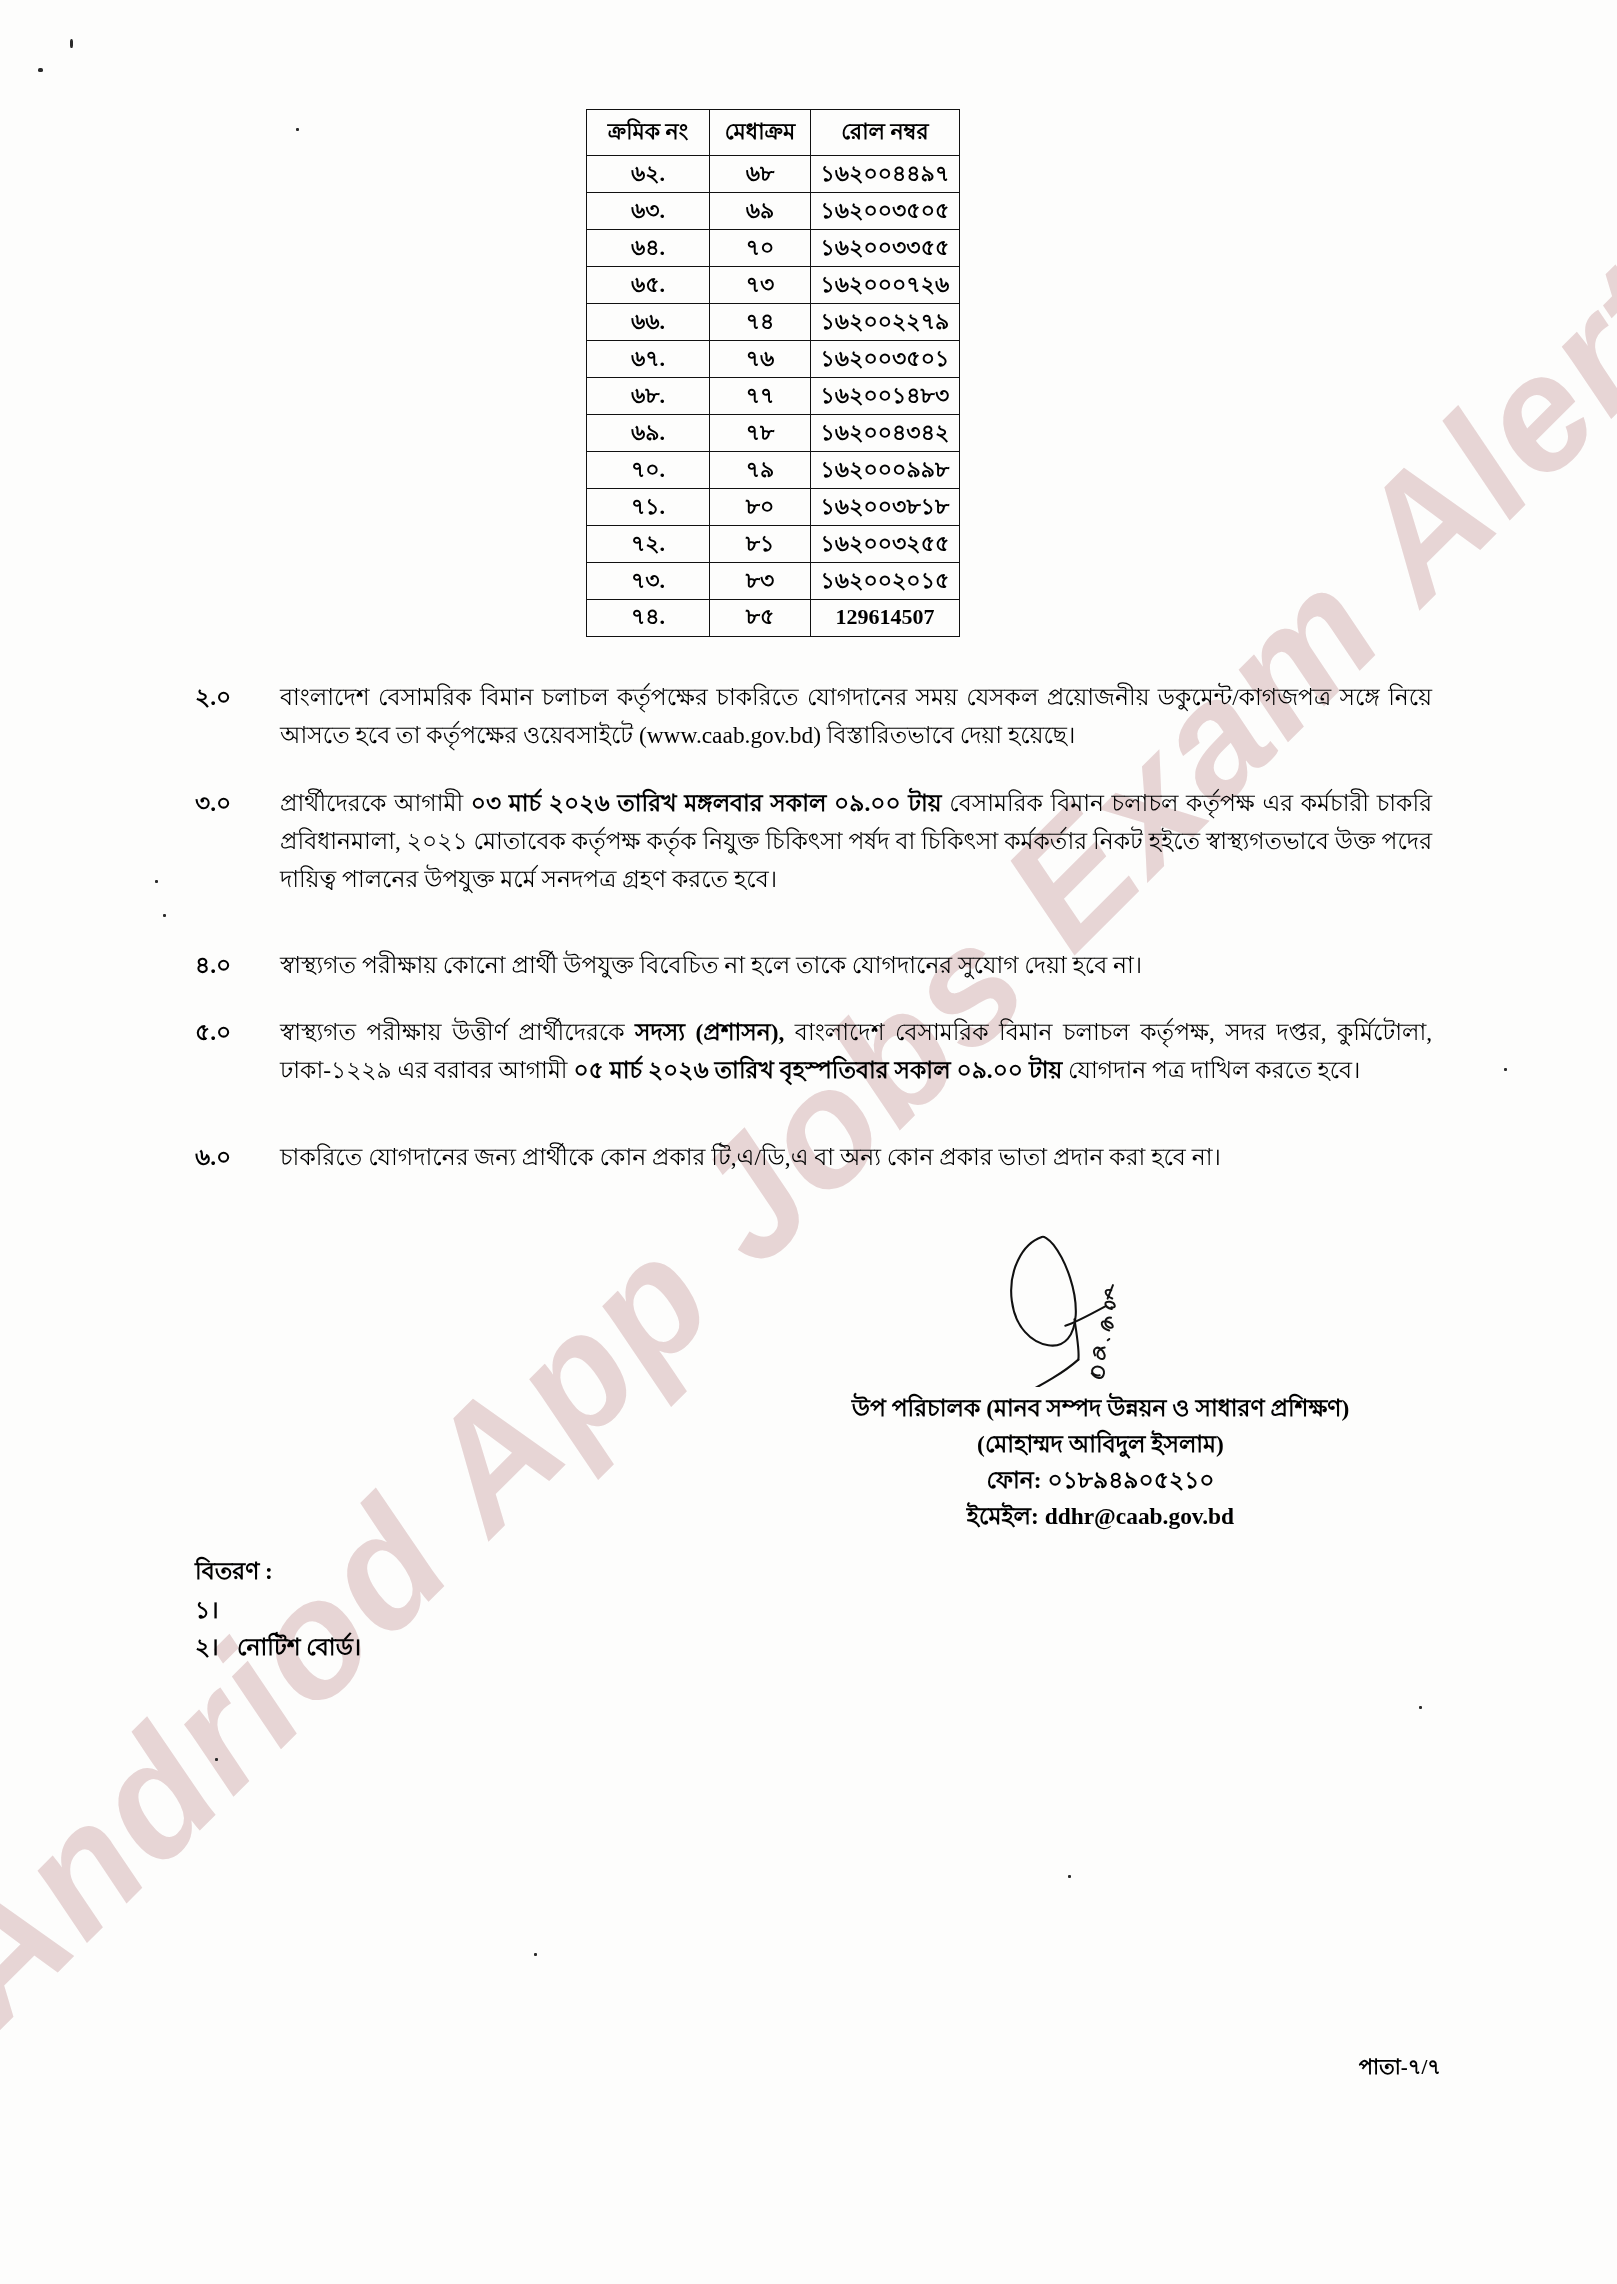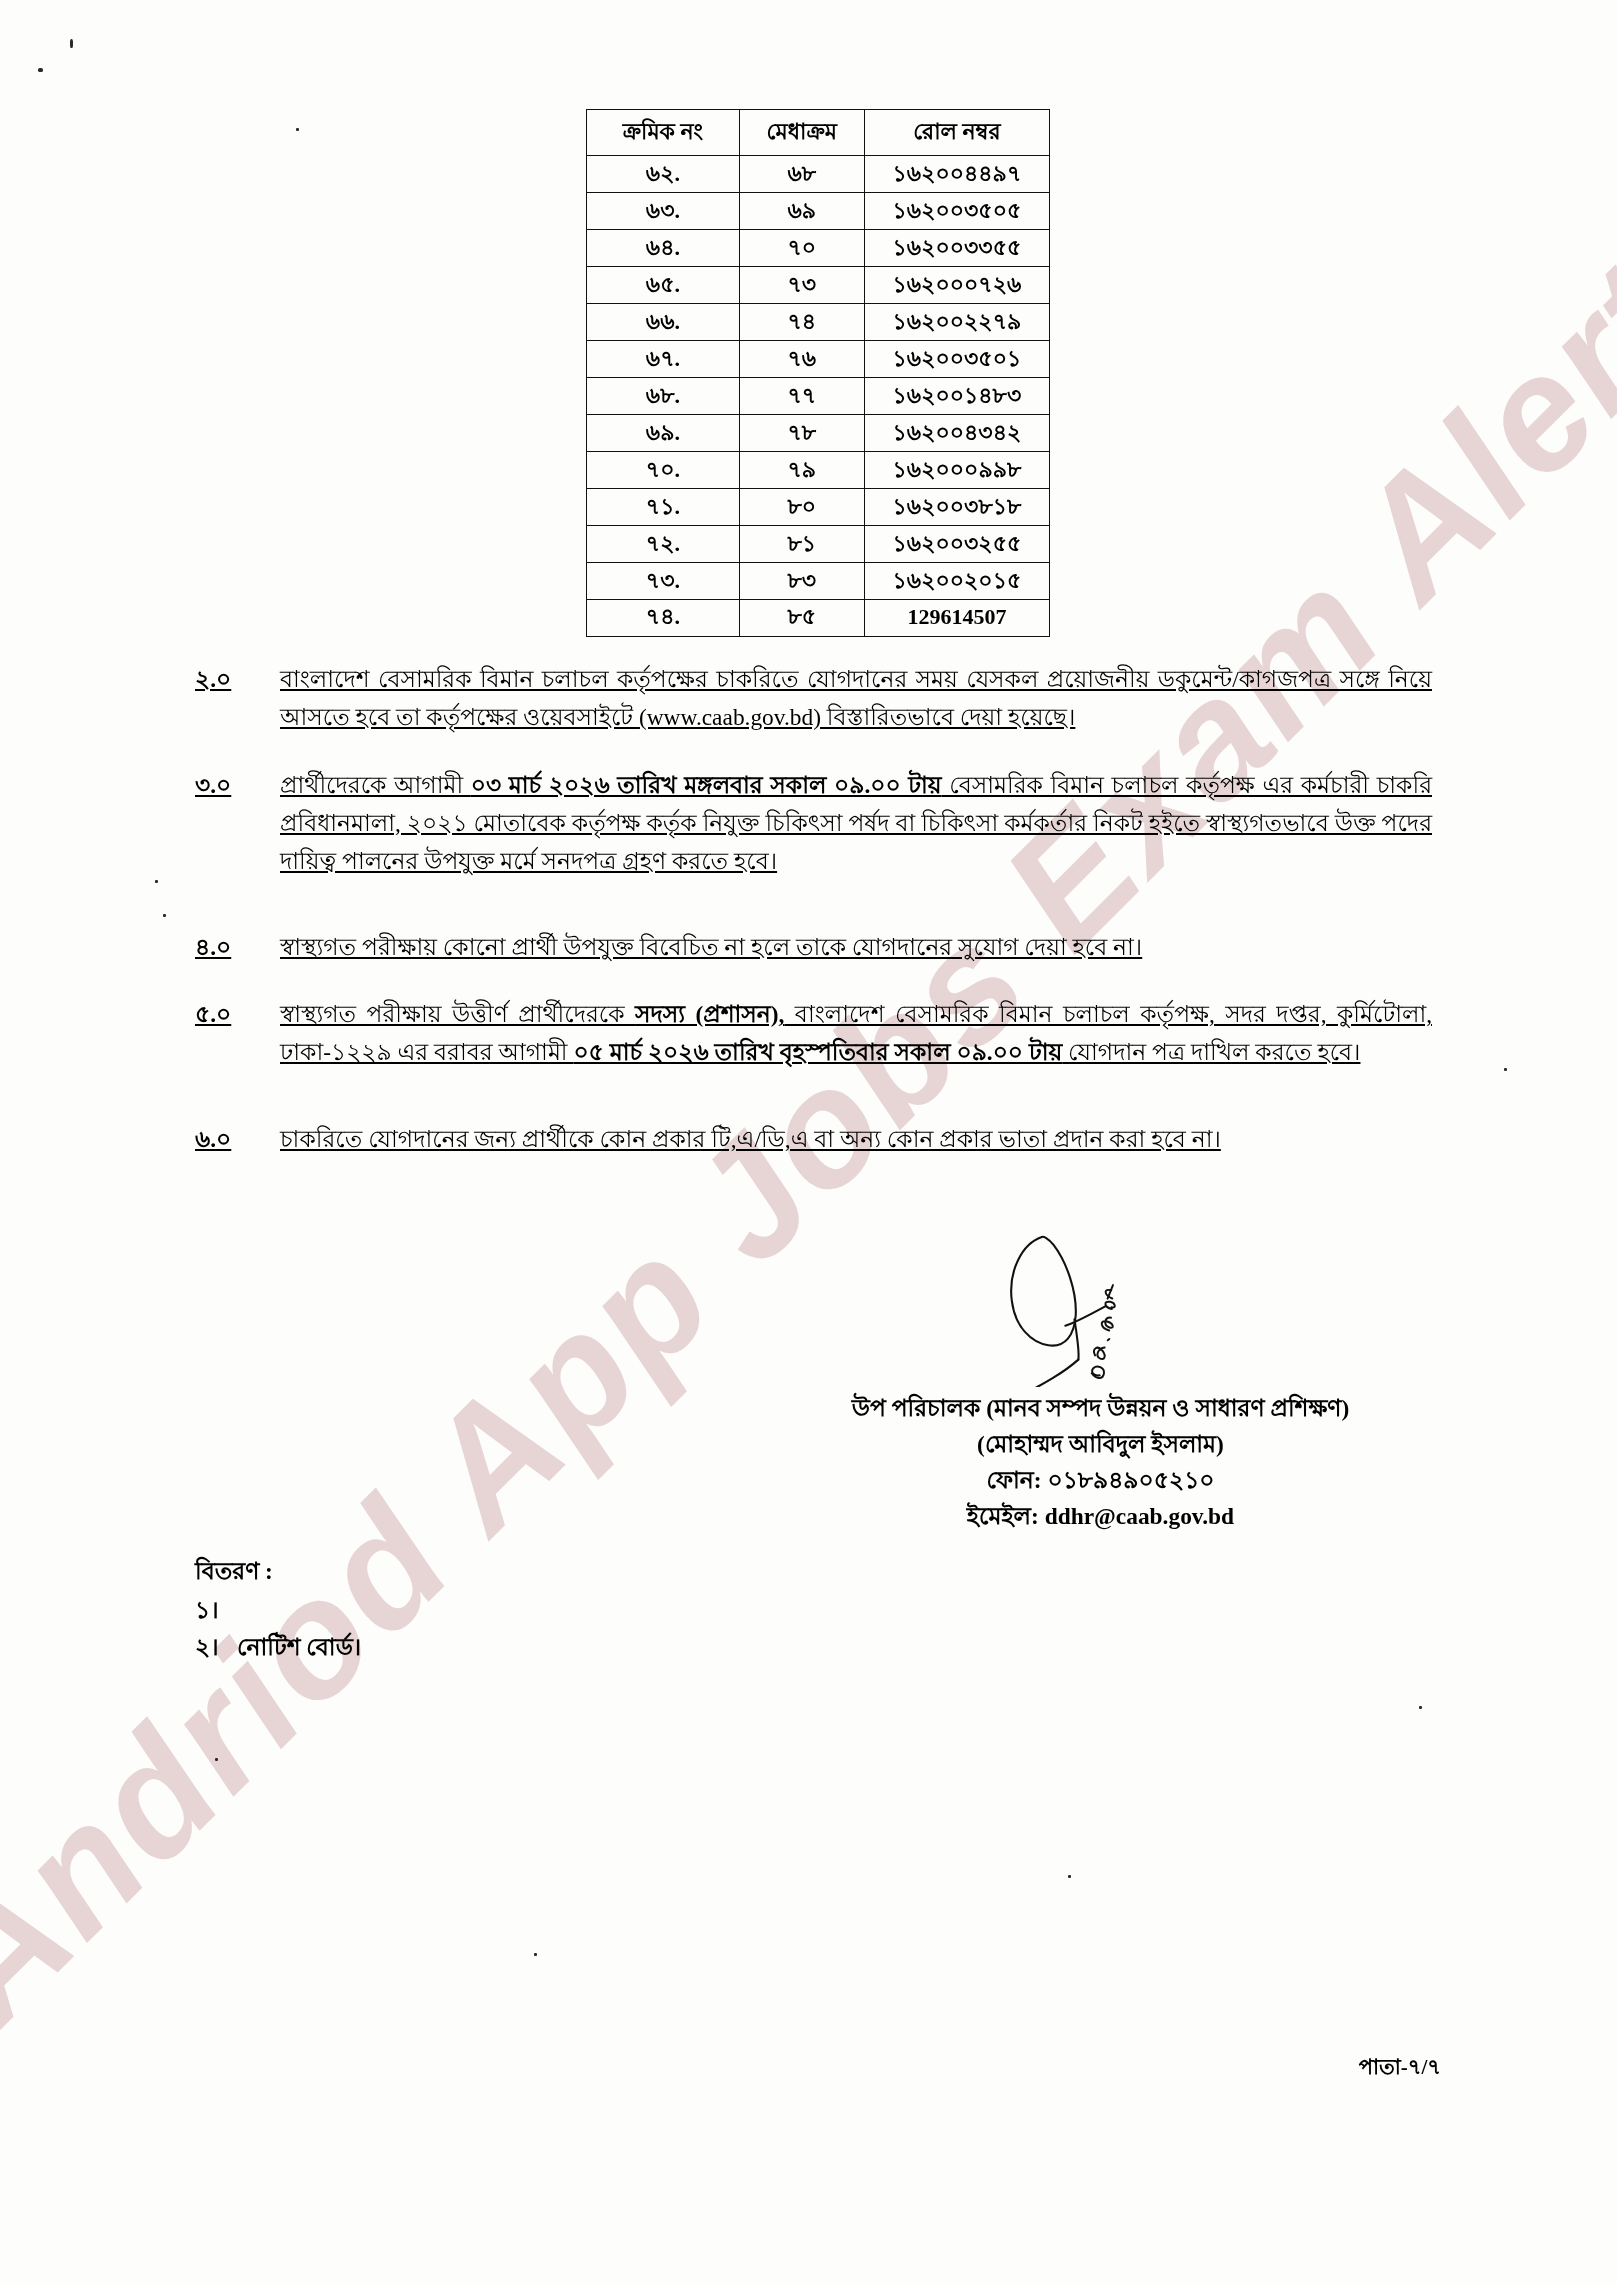--- a/index.html
+++ b/index.html
@@ -46,21 +46,21 @@
     z-index: 2;
     width: 100%;
     height: 100%;
   }
 
   
   .table-wrap {
     position: absolute;
     left: 586px;
     top: 109px;
-    width: 464px;
+    width: 374px;
   }
   table.roll-table {
     border-collapse: collapse;
     width: 100%;
     background: transparent;
   }
   table.roll-table th,
   table.roll-table td {
     border: 1.3px solid #111;
     text-align: center;
@@ -78,23 +78,22 @@
   }
   table.roll-table col.c1 { width: 33%; }
   table.roll-table col.c2 { width: 27%; }
   table.roll-table col.c3 { width: 40%; }
   table.roll-table td.serial { text-align: center; }
 
   
   .body-block {
     position: absolute;
     left: 195px;
-    top: 661px;
+    top: 679px;
     width: 1237px;
-    text-decoration: underline;
   }
   .para {
     display: flex;
     align-items: flex-start;
     margin-bottom: 27px;
   }
   .para .num {
     width: 85px;
     flex: 0 0 85px;
     font-size: 23.4px;

